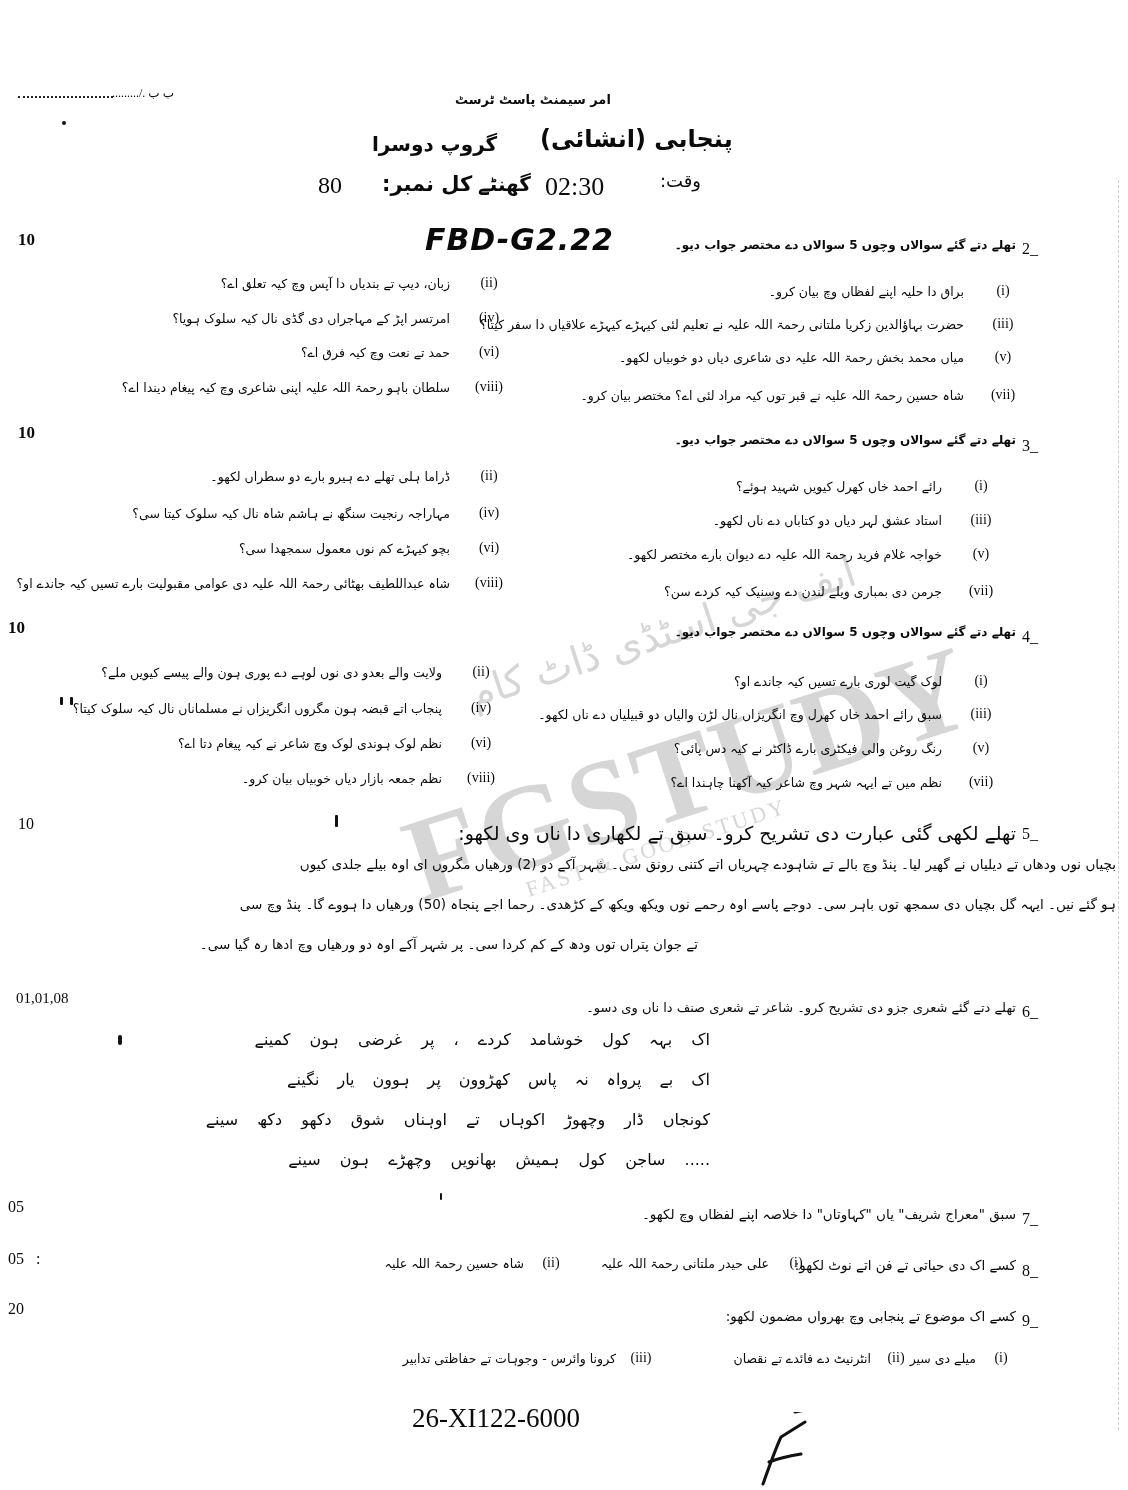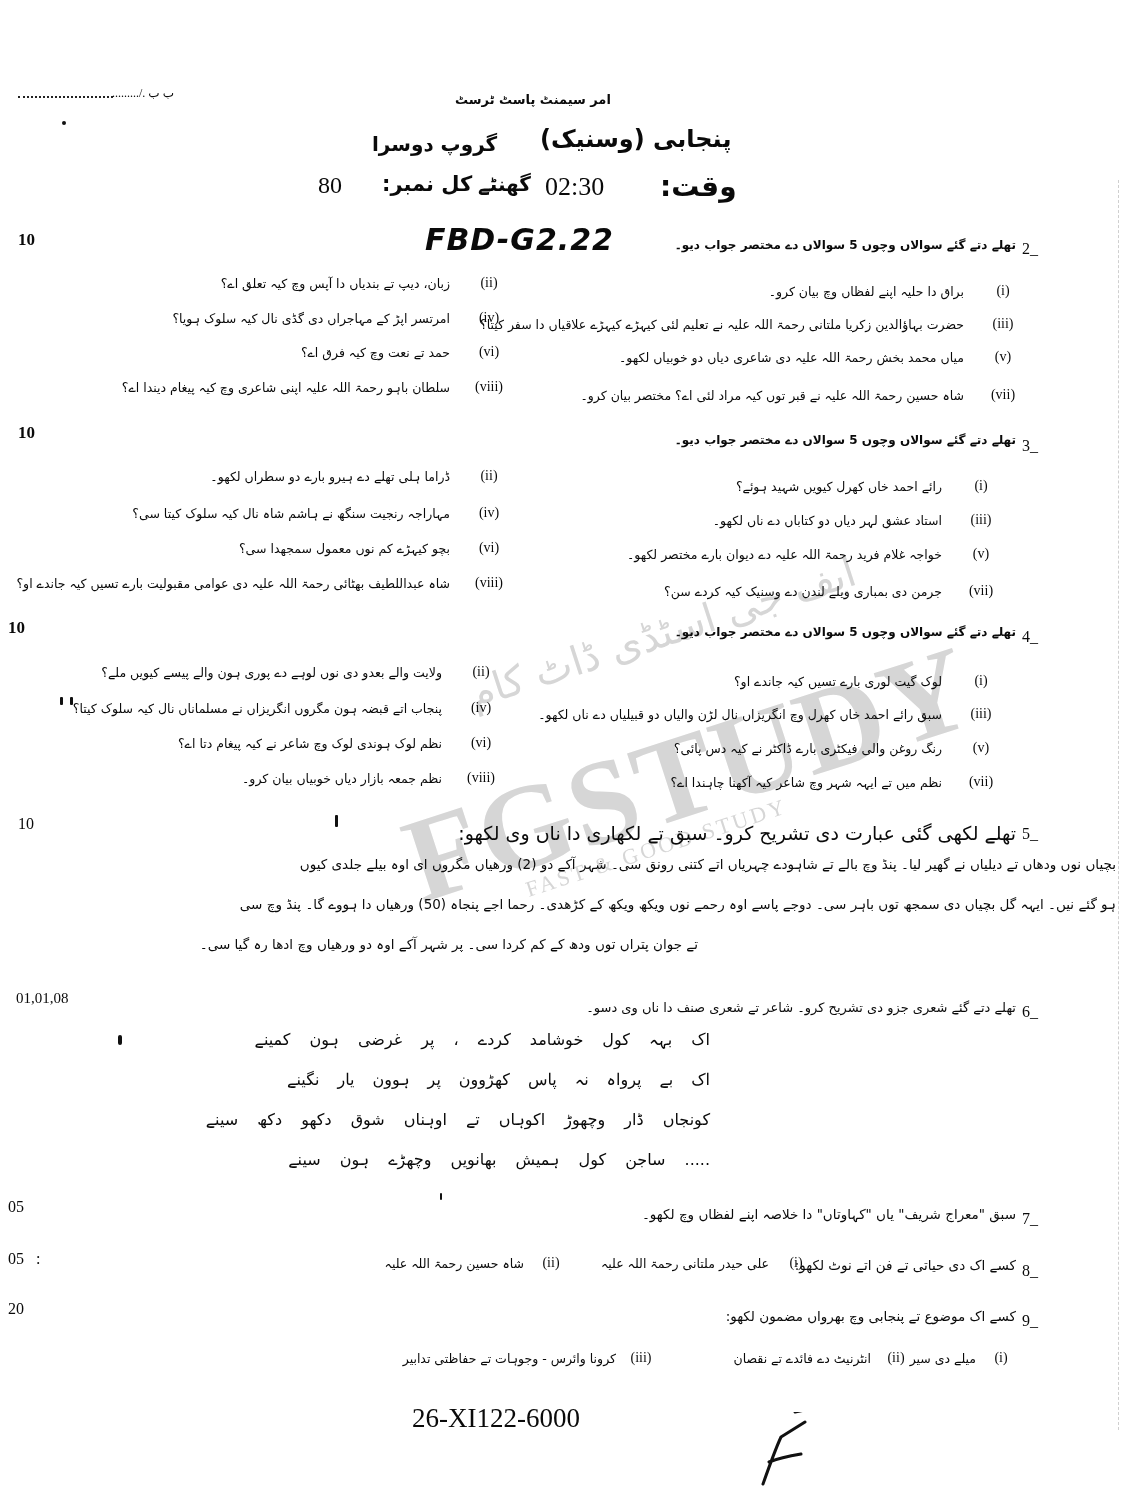--- a/index.html
+++ b/index.html
@@ -29,25 +29,25 @@
 <div class="watermark" style="left:395px; top:705px; font-size:120px; font-weight:bold; transform:rotate(-18deg); letter-spacing:2px;">FGSTUDY</div>
 <div class="watermark" style="left:520px; top:835px; font-size:22px; transform:rotate(-18deg); letter-spacing:3px;">FAST &amp; GOOD STUDY</div>
 
 <div class="dots" style="left:18px; top:96px; width:95px;"></div>
 <div class="abs latin" style="left:112px; top:86px; font-size:12px;">........./. ب ب</div>
 <div class="scan-mark" style="left:62px; top:121px; width:4px; height:4px;"></div>
 <div class="vline" style="left:1118px; top:180px; height:1250px;"></div>
 
 <div class="abs urdu" style="left:455px; top:92px; font-size:13px; font-weight:bold;">امر سیمنٹ پاسٹ ٹرسٹ</div>
 
-<div class="abs urdu" style="left:540px; top:125px; font-size:24px; font-weight:bold;">پنجابی (وسنیک)</div>
+<div class="abs urdu" style="left:540px; top:125px; font-size:24px; font-weight:bold;">پنجابی (انشائی)</div>
 <div class="abs urdu" style="left:372px; top:132px; font-size:20px; font-weight:bold;">گروپ دوسرا</div>
 
 <div class="abs" style="left:660px; top:170px; display:flex; gap:8px; align-items:baseline;">
-  <span class="urdu" style="font-size:28px; font-weight:bold;">وقت:</span>
+  <span class="urdu" style="font-size:18px; font-weight:normal;">وقت:</span>
 </div>
 <div class="abs latin" style="left:545px; top:172px; font-size:26px;">02:30</div>
 <div class="abs urdu" style="left:478px; top:172px; font-size:20px; font-weight:bold;">گھنٹے</div>
 <div class="abs urdu" style="left:382px; top:172px; font-size:21px; font-weight:bold;">کل نمبر:</div>
 <div class="abs latin" style="left:318px; top:172px; font-size:24px;">80</div>
 
 <div class="abs" style="left:425px; top:222px; font-family:'DejaVu Sans',sans-serif; font-size:30px; font-weight:bold; font-style:italic; letter-spacing:1px;">FBD-G2.22</div>
 
 <div class="abs mark" style="left:18px; top:230px;">10</div>
 <div class="abs qnum" style="left:1022px; top:240px;">

